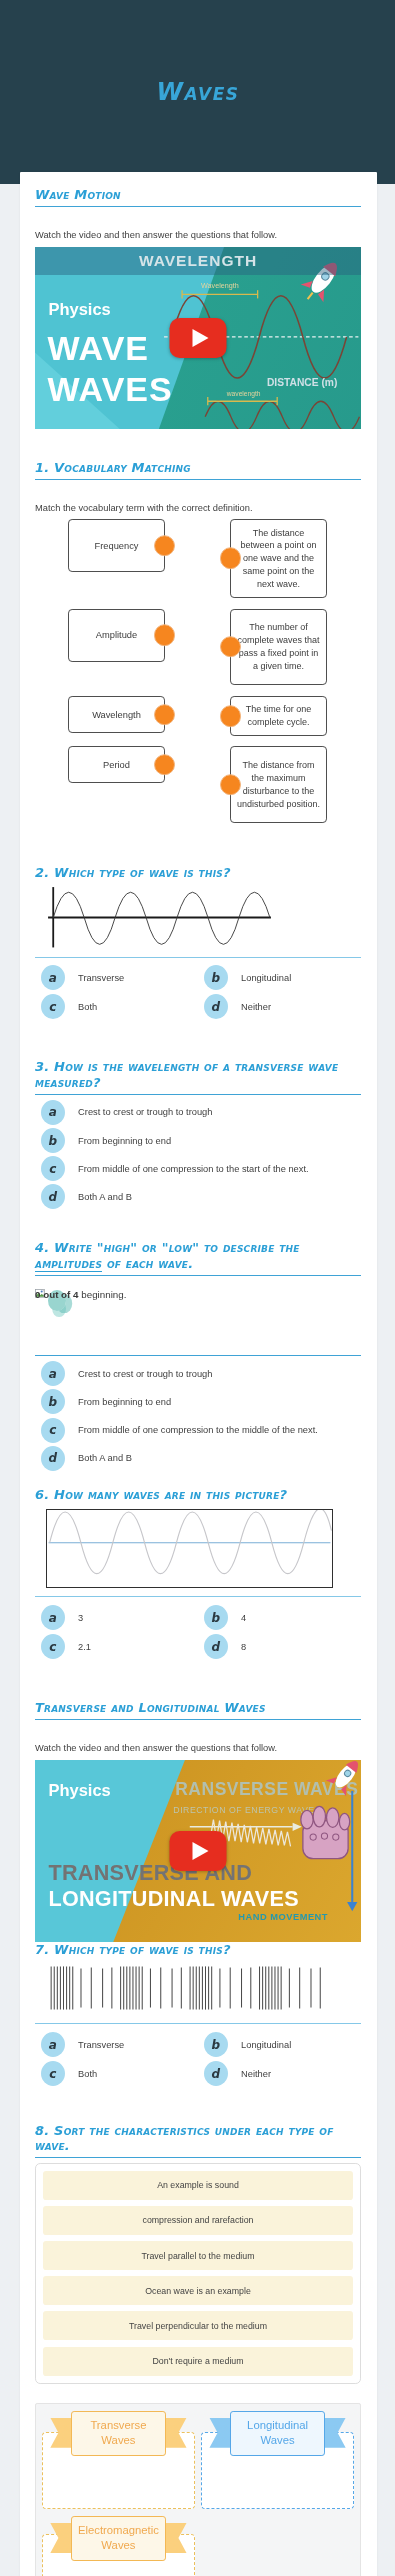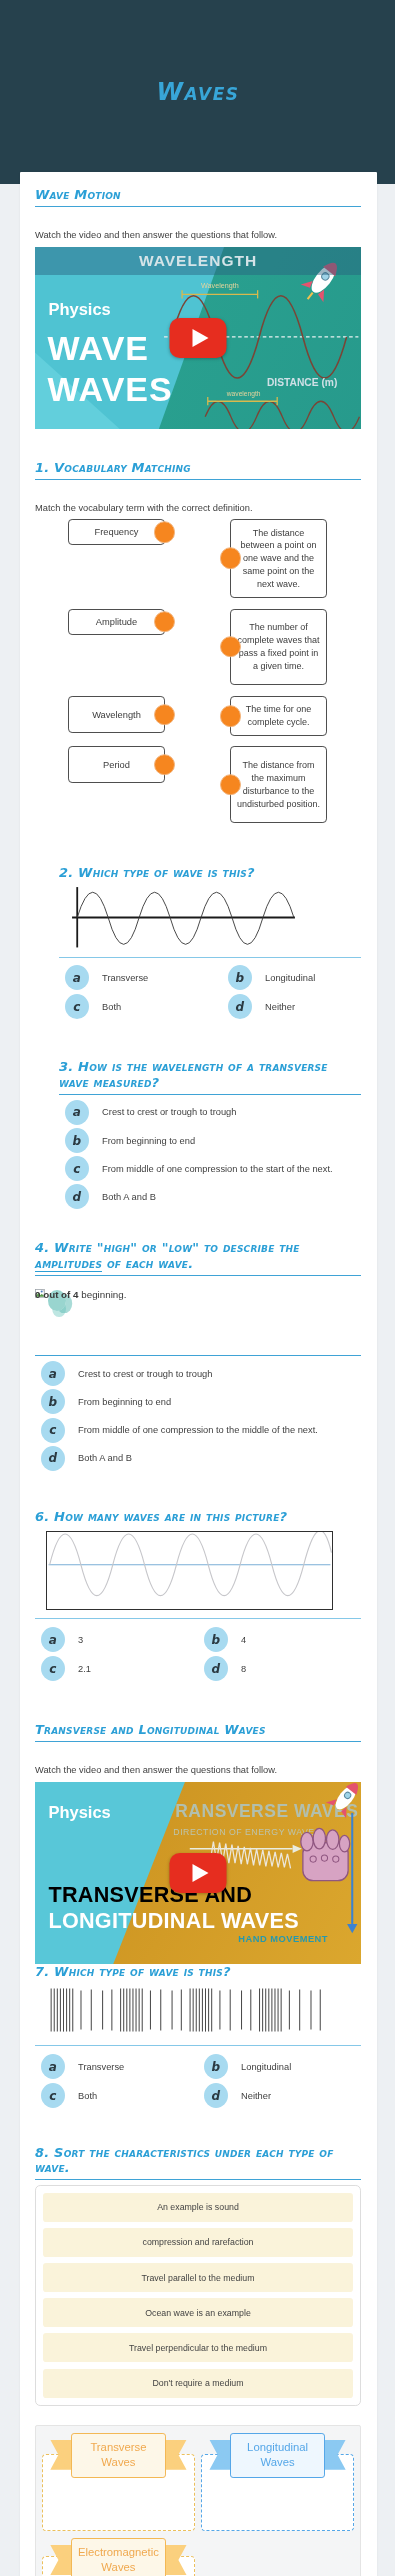--- a/index.html
+++ b/index.html
@@ -26,29 +26,29 @@
   .v1-band-label { color: #d5e4e8; font-size: 15.5px; font-weight: bold; letter-spacing: 1px; }
   .v-brand { position: absolute; left: 13.4px; top: 53px; color: #ffffff; font-size: 16.5px; font-weight: bold; }
   .v1-line1 { position: absolute; left: 12.4px; top: 82px; color: #ffffff; font-size: 34px; font-weight: bold; letter-spacing: 1px; }
   .v1-line2 { position: absolute; left: 12.4px; top: 123px; color: #ffffff; font-size: 34px; font-weight: bold; letter-spacing: 1px; }
   .v-svg { position: absolute; inset: 0; pointer-events: none; }
   .play { position: absolute; left: 50%; top: 50%; transform: translate(-50%,-50%); width: 57px; height: 40px; background: #e62d1f; border-radius: 10.3px; display: flex; align-items: center; justify-content: center; box-shadow: 0 1px 3.1px rgba(0,0,0,.25); }
   .play span { display: block; width: 0; height: 0; border-top: 9.8px solid transparent; border-bottom: 9.8px solid transparent; border-left: 16.5px solid #ffffff; margin-left: 4.1px; }
 
   .v2-base { position: absolute; inset: 0; background: linear-gradient(120deg, #c98f1e, #dba72e); }
   .v2-tri { position: absolute; inset: 0; background: #58c7d8; clip-path: polygon(0 0, 46% 0, 24% 100%, 0 100%); }
-  .v2-line1 { position: absolute; left: 13.4px; top: 100px; color: #000000; font-size: 21.6px; font-weight: bold; letter-spacing: 0.3px; }
+  .v2-line1 { position: absolute; left: 13.4px; top: 100px; color: #737373; font-size: 21.6px; font-weight: bold; letter-spacing: 0.3px; }
   .v2-line2 { position: absolute; left: 13.4px; top: 126px; color: #ffffff; font-size: 21.6px; font-weight: bold; letter-spacing: 0.3px; }
   .v2-brand { position: absolute; left: 13.4px; top: 20.6px; color: #ffffff; font-size: 16.5px; font-weight: bold; }
   .v2-caption { position: absolute; right: 33px; top: 152px; color: #2799ac; font-size: 9.3px; font-weight: bold; letter-spacing: 0.5px; }
 
   
   .match-row { display: flex; align-items: flex-start; }
   .term, .def { position: relative; width: 97px; background: #fff; border: 0.8px solid #4e4e4e; border-radius: 4.1px; color: #3c3c3c; }
-  .term { margin-left: 33px; height: 26px; display: flex; align-items: center; justify-content: center; font-size: 9.3px; }
+  .term { margin-left: 33px; height: 53px; display: flex; align-items: center; justify-content: center; font-size: 9.3px; }
   .def { margin-left: 65px; padding: 6.2px 5.2px; display: flex; align-items: center; justify-content: center; text-align: center; font-size: 9px; line-height: 1.42; }
   .dot { position: absolute; width: 21.6px; height: 21.6px; border-radius: 50%; background: #f6861f; border: 1.5px solid #f3b57e; top: 50%; transform: translateY(-50%); cursor: pointer; }
   .dot-r { right: -11.3px; }
   .dot-l { left: -11.3px; }
 
   
   .choices2 { display: grid; grid-template-columns: 163px 163px; row-gap: 4.1px; margin-top: 7.7px; }
   .choices1 { margin-top: 6.2px; }
   .choice { display: flex; align-items: center; height: 25px; cursor: pointer; }
   .choices1 .choice { height: 23px; margin-bottom: 5.2px; }
@@ -81,21 +81,21 @@
   .cat-orange .wing { background: #fbd07e; }
   .cat-orange .ribbon { background: #fdf7e8; border-color: #f3b855; color: #f0a94f; }
   .cat-blue .wing { background: #8bc9f2; }
   .cat-blue .ribbon { background: #eef7fe; border-color: #55a7e8; color: #55a7e8; }
   .dropzone { position: relative; z-index: 1; margin-top: -24px; height: 77px; background: #fff; border: 1px dashed; border-radius: 4.1px; }
   .cat-orange .dropzone { border-color: #ecc05c; }
   .cat-blue .dropzone { border-color: #55a7e8; }
   .cat-em { margin-top: 7.2px; }
   .cat-em .dropzone { height: 76px; margin-top: -27px; }
 
-  .mt-sec { margin-top: 40px; margin-left: 24px; }
+  .mt-sec { margin-top: 40px; }
 </style>
 </head>
 <body>
 
 <div class="page">
 
   <header class="site-header">
     <div class="site-title">Waves</div>
   </header>
 
@@ -276,21 +276,21 @@
           <span class="badge">c</span>
           <span class="choice-label">From middle of one compression to the middle of the next.</span>
         </div>
         <div class="choice">
           <span class="badge">d</span>
           <span class="choice-label">Both A and B</span>
         </div>
       </div>
     </section>
 
-    <section style="margin-top:39px">
+    <section style="margin-top:17px">
       <h2 class="qhead">6. How many waves are in this picture?</h2>
       <div class="q6-box">
         <svg width="285" height="77" viewBox="0 0 553 150">
           <line x1="2" y1="64" x2="551" y2="64" stroke="#7aaed6" stroke-width="2"></line>
           <path d="M4,64 Q34,-56 65,64 Q96,184 127,64 Q158,-56 189,64 Q220,184 251,64 Q282,-56 313,64 Q344,184 375,64 Q406,-56 437,64 Q468,184 499,64 Q530,-56 553,40" fill="none" stroke="#c6c6ca" stroke-width="2.2"></path>
         </svg>
       </div>
       <hr class="mid-hr" style="margin-top:8.2px">
       <div class="choices2">
         <div class="choice">

